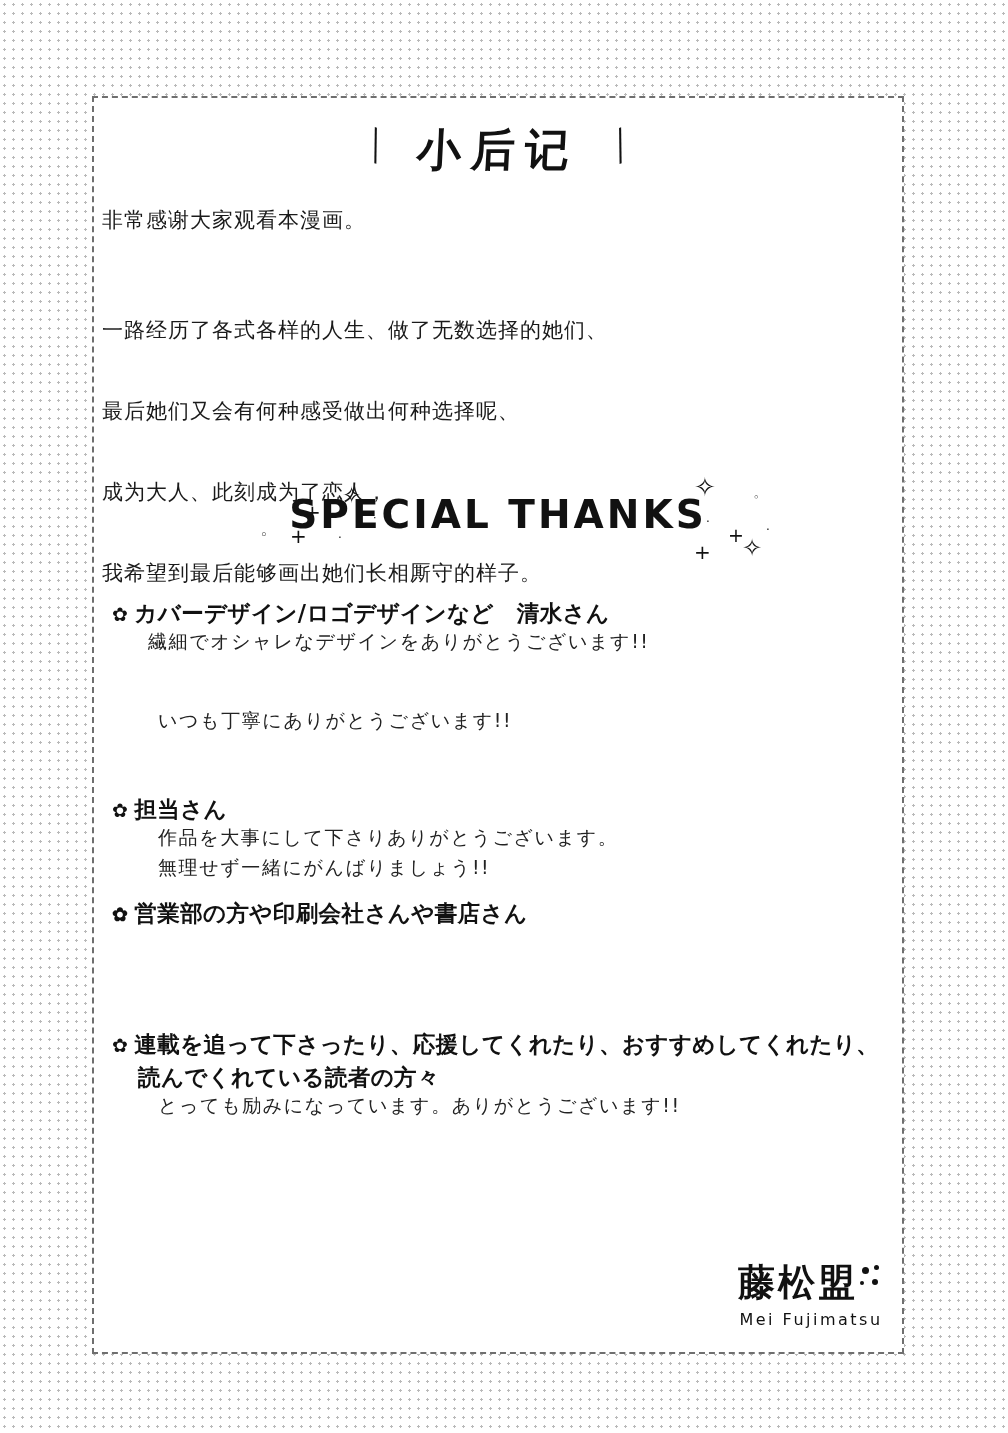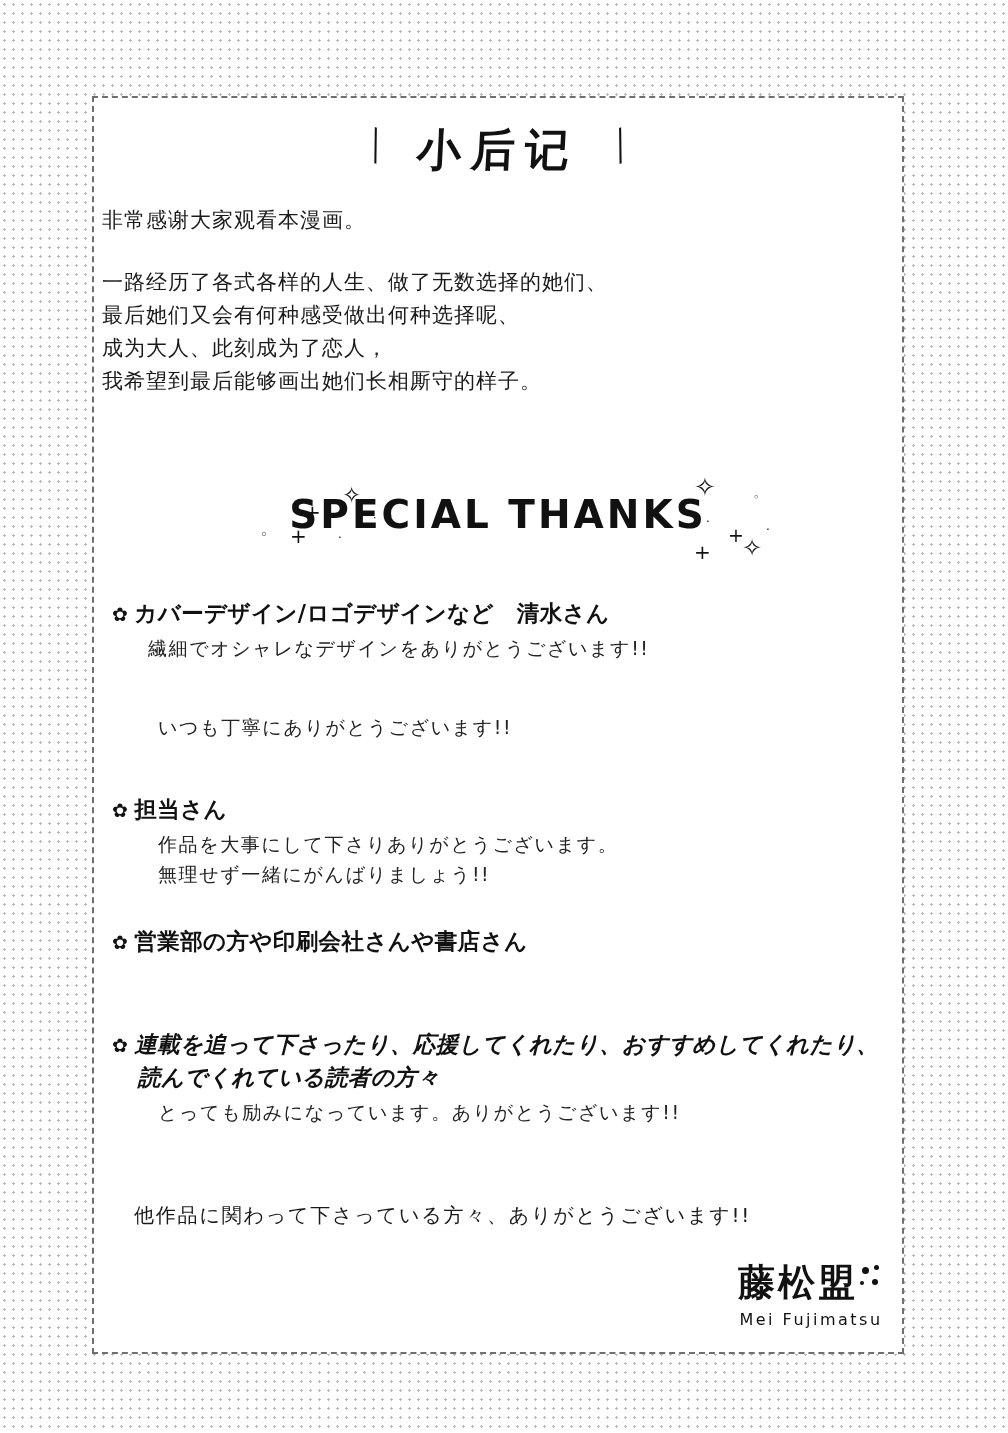--- a/index.html
+++ b/index.html
@@ -71,21 +71,21 @@
     top: 108px;
     font-size: 21px;
     letter-spacing: 1px;
   }
   #intro-block {
     top: 168px;
     font-size: 21px;
     line-height: 33px;
     letter-spacing: 1px;
   }
-  #intro-block div { white-space: nowrap; }
+  #intro-block div { white-space: nowrap; margin-top: 48px; }
 
   
   #st-wrap {
     position: absolute;
     top: 380px;
     left: 0;
     width: 100%;
     text-align: center;
     height: 90px;
   }
@@ -112,27 +112,26 @@
     font-size: 22.5px;
     font-weight: bold;
     letter-spacing: 0.4px;
     color: #111;
     white-space: nowrap;
   }
   .entry-head .star { font-size: 19px; margin-right: 6px; }
   .entry-sub {
     font-size: 19px;
     color: #222;
-    margin-top: 7px;
     letter-spacing: 1.6px;
     white-space: nowrap;
   }
   .indent-1 { padding-left: 36px; }
   .indent-2 { padding-left: 46px; }
-  .entry-head.two-line { white-space: normal; line-height: 32px; font-style: italic; }
+  .entry-head.two-line { white-space: normal; line-height: 32px; }
 
   
   #closing {
     position: absolute;
     left: 40px;
     top: 1104px;
     font-size: 20px;
     letter-spacing: 1.8px;
     color: #1a1a1a;
   }
@@ -221,35 +220,34 @@
     </div>
 
     <div class="entry" style="top:696px;">
       <div class="entry-head">
         <span class="star">✿</span><span>担当さん</span>
       </div>
       <div class="entry-sub indent-2">作品を大事にして下さりありがとうございます。</div>
       <div class="entry-sub indent-2" style="margin-top:4px;">無理せず一緒にがんばりましょう!!</div>
     </div>
 
-    <div class="entry" style="top:828px;">
+    <div class="entry" style="top:800px;font-family:Liberation Serif, serif;">
       <div class="entry-head">
         <span class="star">✿</span><span>営業部の方や印刷会社さんや書店さん</span>
       </div>
     </div>
 
     <div class="entry" style="top:930px;">
       <div class="entry-head two-line">
         <span class="star">✿</span><span>連載を追って下さったり、応援してくれたり、おすすめしてくれたり、</span><br>
         <span style="padding-left:26px;">読んでくれている読者の方々</span>
       </div>
       <div class="entry-sub indent-2">とっても励みになっています。ありがとうございます!!</div>
     </div>
 
-    <div id="closing">他作品に関わって下さっている方々、ありがとうございます!!</div>
 
     <div id="sign">
       <div id="sign-kanji">
         <span>藤松盟</span><span id="sign-dots">
           <i style="width:7px;height:7px;left:4px;top:2px;"></i>
           <i style="width:5px;height:5px;left:16px;top:0px;"></i>
           <i style="width:6px;height:6px;left:14px;top:14px;"></i>
           <i style="width:4px;height:4px;left:2px;top:16px;"></i>
         </span>
       </div>

